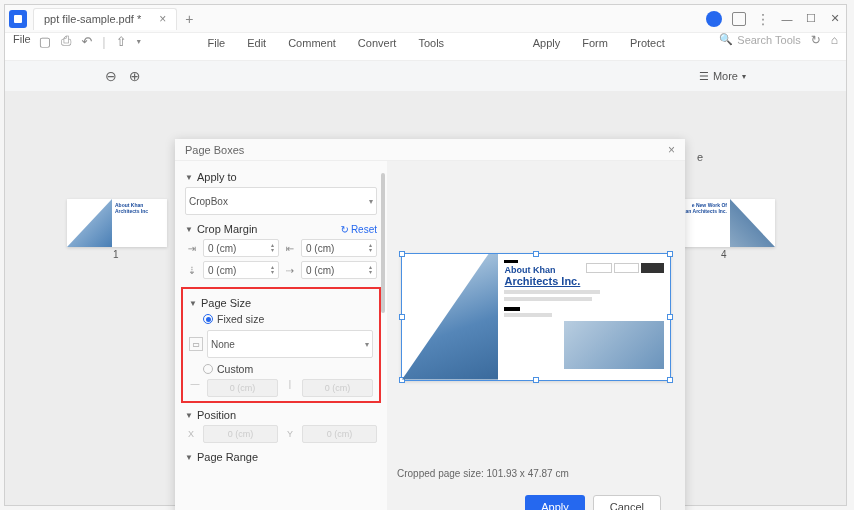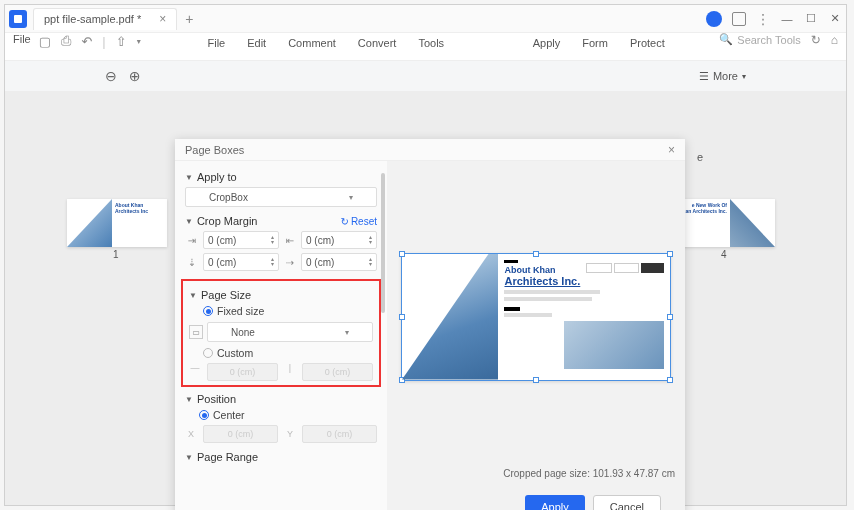--- a/index.html
+++ b/index.html
@@ -41,21 +41,21 @@
 .dialog { position: absolute; left: 170px; top: 48px; width: 510px; height: 402px; background: #fafafa; box-shadow: 0 2px 10px rgba(0,0,0,.18); display:flex; flex-direction:column; }
 .dlg-header { height: 22px; display: flex; align-items: center; padding: 0 10px; font-size: 11px; color: #666; border-bottom:1px solid #eee;}
 .dlg-close { margin-left: auto; color: #888; font-size: 12px; cursor:pointer;}
 .dlg-body { flex:1; display:flex; overflow:hidden;}
 .dlg-left { width: 212px; padding: 6px 10px; overflow-y: auto; font-size: 11px; color: #444; position:relative;}
 .scrollbar-fake { position:absolute; right:2px; top:12px; width:4px; height:140px; background:#ccc; border-radius:2px;}
 .sect { margin-bottom: 8px; }
 .sect-h { display:flex; align-items:center; font-size:11px; color:#333; margin:4px 0;}
 .sect-h .tri { font-size:8px; margin-right:4px; color:#666;}
 .reset { margin-left:auto; color:#2568ef; font-size:10px; display:flex; align-items:center; gap:2px;}
-.select-row { display:flex; align-items:center; background:#fff; border:1px solid #ddd; height:20px; padding:0 23px; border-radius:2px; font-size:10px; color:#555; margin:2px 0;}
+.select-row { display:flex; align-items:center; background:#fff; border:1px solid #ddd; height:28px; padding:0 3px; border-radius:2px; font-size:10px; color:#555; margin:2px 0;}
 .select-row .chev { margin-left:auto; font-size:8px; color:#888;}
 .margin-grid { display:grid; grid-template-columns: 1fr 1fr; gap:4px; margin-top:4px;}
 .margin-cell { display:flex; align-items:center; gap:4px;}
 .margin-cell .mic { width:14px; height:14px; display:flex; align-items:center; justify-content:center; color:#888; font-size:10px;}
 .num-input { flex:1; background:#fff; border:1px solid #ddd; height:18px; font-size:10px; padding:0 4px; display:flex; align-items:center; color:#555; border-radius:2px;}
 .num-input .sp { margin-left:auto; display:flex; flex-direction:column; font-size:6px; color:#888; line-height:5px;}
 .redbox { border: 2px solid #e33; padding: 4px 6px; margin: 2px -4px;}
 .radio { width:10px; height:10px; border:1.5px solid #2568ef; border-radius:50%; display:inline-flex; align-items:center; justify-content:center; margin-right:4px; vertical-align:middle;}
 .radio.checked::after { content:''; width:5px; height:5px; background:#2568ef; border-radius:50%;}
 .radio.empty { border-color:#bbb;}
@@ -75,21 +75,21 @@
 .ch-ml{left:-3px;top:50%;margin-top:-3px;} .ch-mr{right:-3px;top:50%;margin-top:-3px;}
 .ch-bl{left:-3px;bottom:-3px;} .ch-bm{left:50%;bottom:-3px;margin-left:-3px;} .ch-br{right:-3px;bottom:-3px;}
 .crop-border { position:absolute; inset:-1px; border:1px solid #4a90e2;}
 .pv-left { width:36%; background:linear-gradient(160deg,#c8dcec 0%, #5586b8 60%, #3a6a9c 100%); clip-path: polygon(0 100%, 90% 0, 100% 0, 100% 100%);}
 .pv-right { flex:1; padding:6px; font-size:7px;}
 .pv-title { color:#1a4b9c; font-weight:bold; font-size:9px;}
 .pv-sub { color:#1a4b9c; font-weight:bold; font-size:11px; text-decoration:underline;}
 .pv-bars { display:flex; gap:2px; margin:3px 0;}
 .pv-bar { height:4px; background:#ddd; }
 .pv-img { width:100px; height:48px; background:linear-gradient(135deg,#b8cde0,#6b94bc); margin-top:4px; margin-left:auto;}
-.info-line { text-align:right; font-size:10px; color:#666; padding:6px 0 10px;}
+.info-line { text-align:left; font-size:10px; color:#666; padding:6px 0 10px;}
 .dlg-footer { display:flex; justify-content:flex-end; gap:8px; padding:6px 14px 12px;}
 .btn { height:24px; padding:0 16px; font-size:11px; border-radius:3px; display:flex; align-items:center; cursor:pointer;}
 .btn.primary { background:#2568ef; color:#fff;}
 .btn.secondary { background:#fff; border:1px solid #ccc; color:#444;}
 .hide-e { position:absolute; right:-18px; top:12px; font-size:11px; color:#555;}
 </style>
 </head>
 <body>
 
 <div class="window">
@@ -256,24 +256,20 @@
               <div class="dis-inp">0 (cm)</div>
               <span class="axis-lbl">|</span>
               <div class="dis-inp">0 (cm)</div>
             </div>
           </div>
 
           <div class="sect" style="margin-top:6px">
             <div class="sect-h">
                 <span class="tri">▼</span>
                 <span>Position</span>
-              </div>
-            <div class="radio-row">
-                <span class="radio checked"></span>
-                <span>Center</span>
               </div>
             <div class="pos-grid">
               <span class="axis-lbl">X</span>
               <div class="dis-inp" style="flex:1">0 (cm)</div>
               <span class="axis-lbl">Y</span>
               <div class="dis-inp" style="flex:1">0 (cm)</div>
             </div>
           </div>
 
           <div class="sect" style="margin-top:6px">

